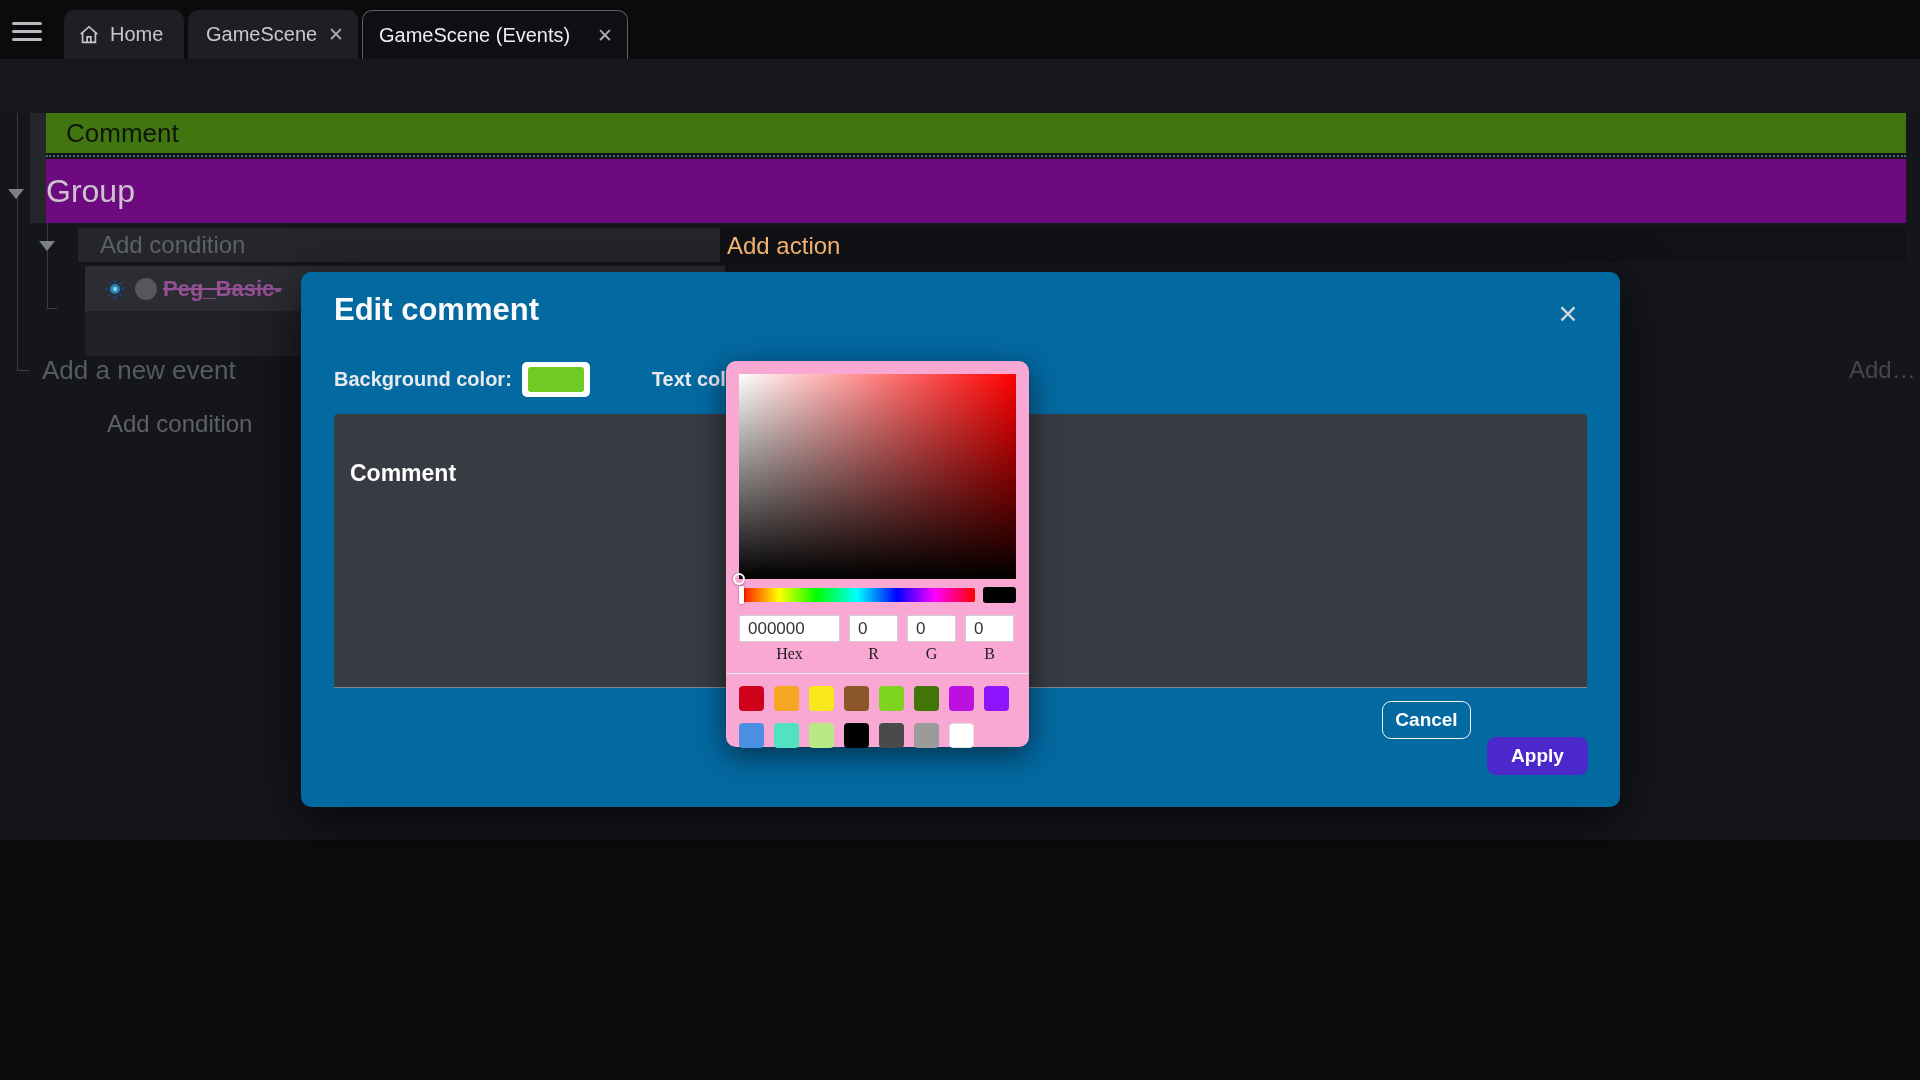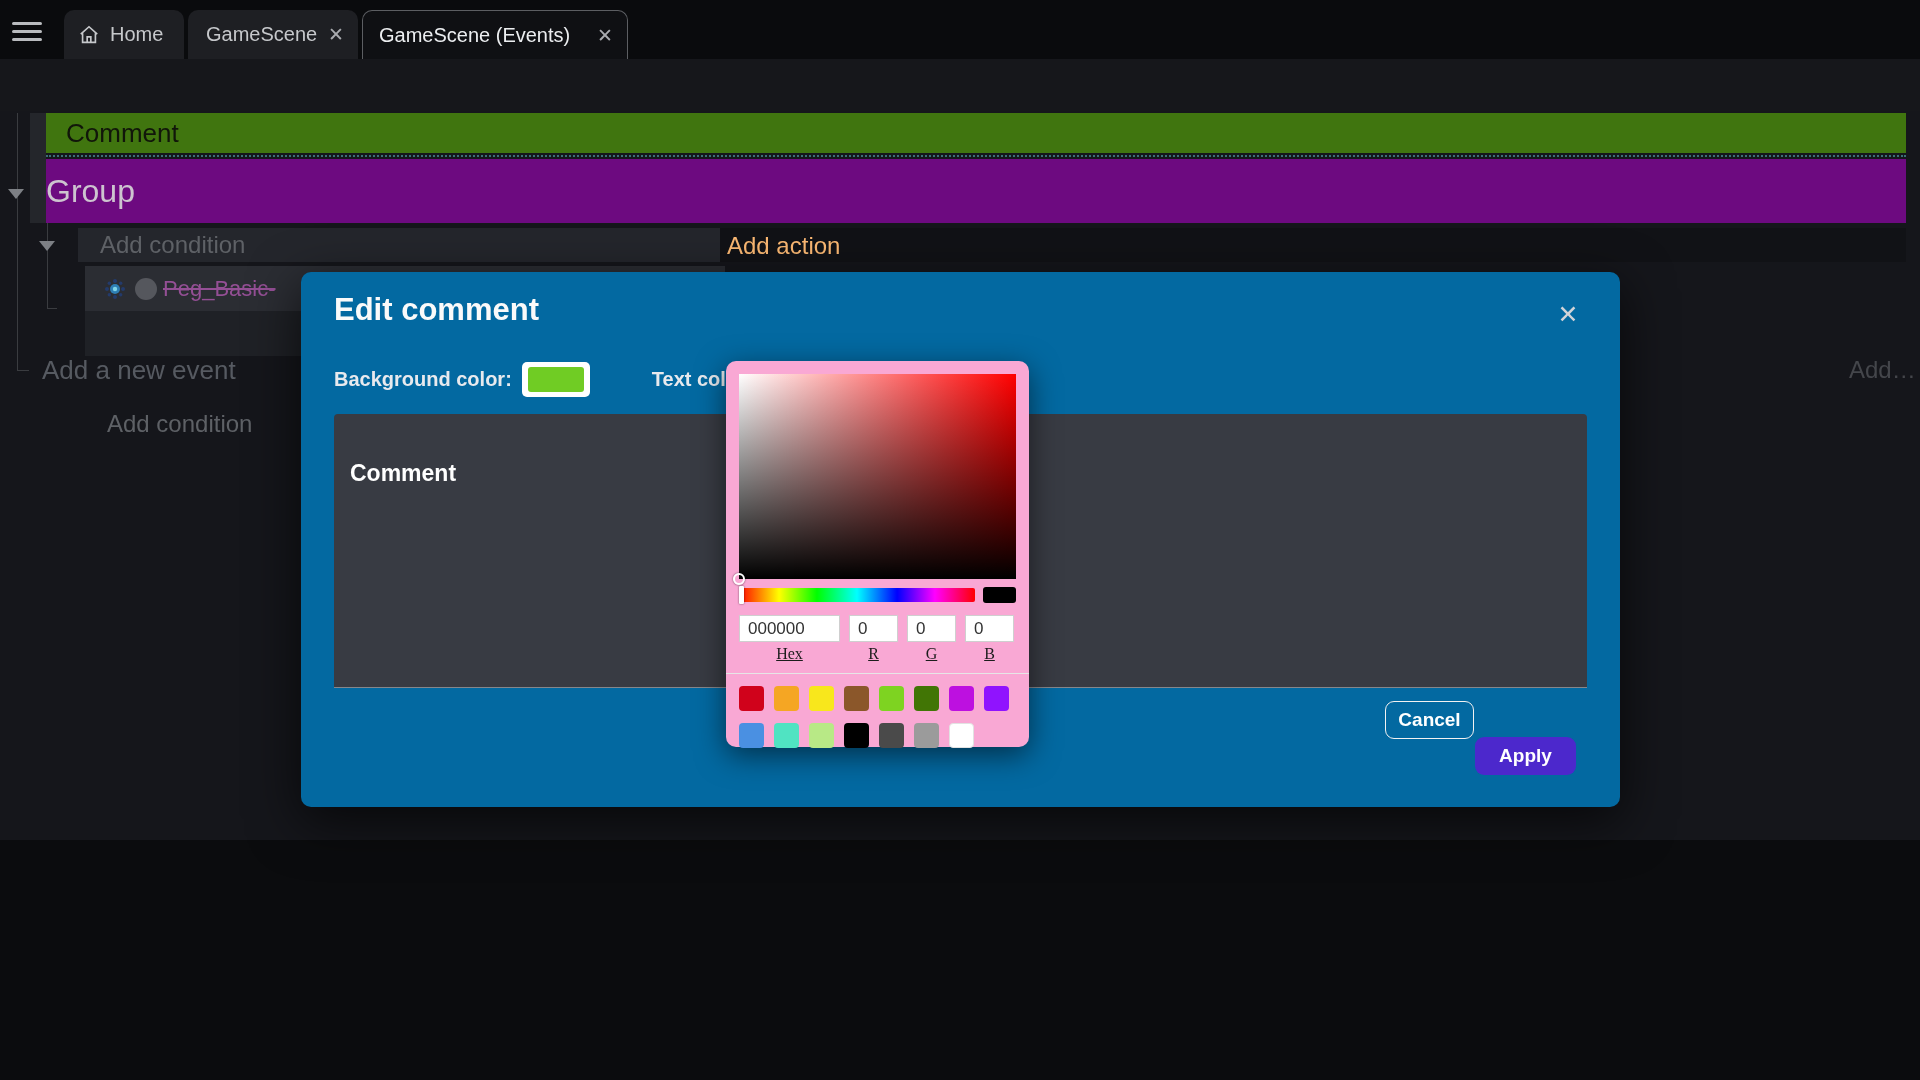--- a/index.html
+++ b/index.html
@@ -53,21 +53,21 @@
 
   .cond-row { position:absolute; left:78px; top:117px; width:1828px; height:34px; background:#111216; }
   .cond-left { position:absolute; left:0; top:0; width:642px; height:34px; background:#24262c;
     display:flex; align-items:center; }
   .cond-left span { font-size:24px; color:#5e6166; margin-left:22px; }
   .cond-row .action-label { position:absolute; left:649px; top:4px; font-size:24px; color:#fdba74; }
 
   .sub-block { position:absolute; left:85px; top:155px; width:640px; height:90px; background:#1f2126; }
   .peg-row { position:absolute; left:0; top:0; width:640px; height:45px; background:#2b2d33;
     display:flex; align-items:center; }
-  .peg-row .objname { font-size:22px; font-weight:normal; color:#944f95;
+  .peg-row .objname { font-size:22px; font-weight:bold; color:#944f95;
     text-decoration:line-through; margin-left:6px; }
   .gray-circle { width:22px; height:22px; border-radius:50%; background:#55575d; margin-left:8px; }
   .sub-cond-label { position:absolute; left:107px; top:299px; font-size:24px; color:#5e6166; }
 
   .add-new-event { position:absolute; left:42px; top:244px; font-size:26px; color:#565a61; cursor:pointer; }
   .add-truncated { position:absolute; left:1849px; top:245px; font-size:24px; color:#44464b; }
 
   .tree-line-v1 { position:absolute; left:17px; top:2px; width:1px; height:257px; background:#3a3c40; }
   .tree-line-h1 { position:absolute; left:17px; top:259px; width:12px; height:1px; background:#3a3c40; }
   .tree-line-v2 { position:absolute; left:47px; top:111px; width:1px; height:86px; background:#3a3c40; }
@@ -85,21 +85,21 @@
     font-size:25px; line-height:28px; text-align:center; cursor:pointer; }
   .color-row { position:absolute; left:33px; top:90px; display:flex; align-items:center; }
   .color-label { font-size:20px; font-weight:600; color:#e8eaee; }
   .swatch-wrap { width:68px; height:35px; background:#ffffff; border-radius:5px; margin-left:10px;
     margin-right:62px; display:flex; align-items:center; justify-content:center; cursor:pointer; }
   .swatch-inner { width:56px; height:25px; border-radius:3px; }
   .dlg-textarea { position:absolute; left:33px; top:142px; width:1253px; height:274px;
     background:#383b43; border:none; border-bottom:1px solid #85878c; border-radius:4px 4px 0 0;
     color:#ffffff; font-size:23px; font-weight:600; padding:46px 16px 16px 16px; resize:none;
     font-family:"Liberation Sans", sans-serif; }
-  .dlg-actions { position:absolute; right:44px; bottom:32px; display:flex; gap:1px; }
+  .dlg-actions { position:absolute; right:32px; bottom:32px; display:flex; gap:16px; }
   .btn { height:38px; border-radius:9px; font-size:19px; font-weight:bold; cursor:pointer;
     font-family:"Liberation Sans", sans-serif; }
   .btn-cancel { width:89px; background:transparent; border:1.5px solid #f2f2f2; color:#ffffff; }
   .btn-apply { width:101px; border:none; color:#ffffff;margin-top:36px; }
 
   
   .picker { position:absolute; left:726px; top:361px; width:303px; height:386px; background:#f9a8d4;
     border-radius:10px; box-shadow:0 8px 30px rgba(0,0,0,.55); padding:13px; }
   .sat-box { position:relative; width:277px; height:205px; cursor:crosshair;
     background:linear-gradient(to top, #000 0%, rgba(0,0,0,0) 100%),
@@ -110,21 +110,21 @@
   .hue-bar { position:relative; width:237px; height:14px; border-radius:2px; cursor:pointer;
     background:linear-gradient(to right,#f00 0%,#ff0 17%,#0f0 33%,#0ff 50%,#00f 67%,#f0f 83%,#f00 100%); }
   .hue-handle { position:absolute; left:0; top:-2px; width:5px; height:18px; background:#fff;
     border-radius:1px; box-shadow:0 0 2px rgba(0,0,0,.6); }
   .cur-swatch { width:33px; height:16px; border-radius:3px; margin-left:8px; }
   .inputs-row { display:flex; margin-top:12px; gap:9px; }
   .pk-input { height:27px; border:1px solid #cfcfcf; font-size:17px; color:#333; padding:0 8px;
     font-family:"Liberation Sans", sans-serif; }
   .pk-hex { width:101px; } .pk-rgb { width:49px; }
   .labels-row { display:flex; gap:9px; margin-top:3px; font-family:"Liberation Serif", serif;
-    font-size:16px; color:#1c1c1c;text-decoration:underline; }
+    font-size:16px; color:#1c1c1c; }
   .labels-row div { text-align:center; }
   .lab-hex { width:101px; } .lab-rgb { width:49px; }
   .pk-divider { border-top:1px solid #e6e6e6; margin:10px -13px 0 -13px; }
   .swatch-grid { display:flex; gap:10px; margin-top:12px; }
   .swatch { width:25px; height:25px; border-radius:4px; cursor:pointer; }
 </style>
 </head>
 <body>
 
 <div id="stage">

